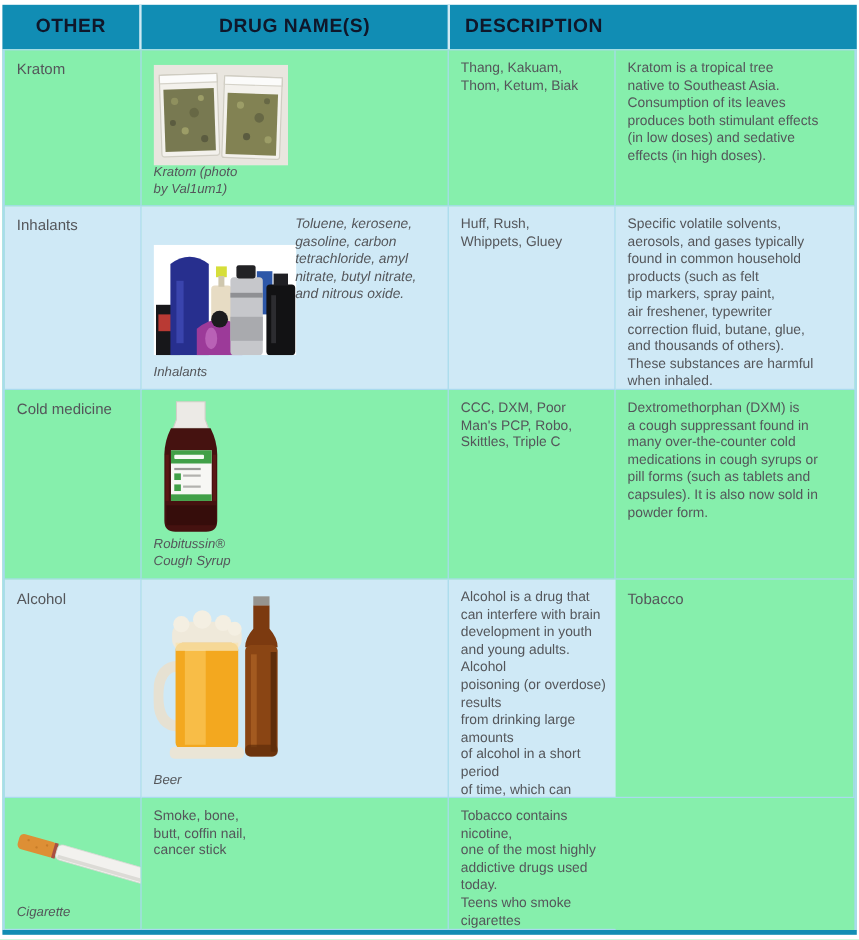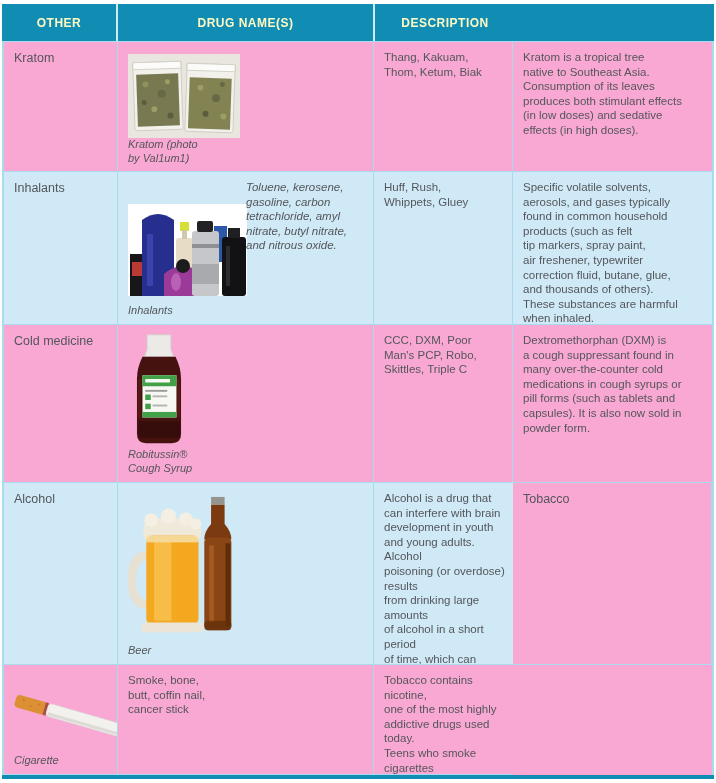--- a/index.html
+++ b/index.html
@@ -15,35 +15,35 @@
   
   .header-row {
     display: grid;
     grid-template-columns: 116px 257px 140px 199px;
     height: 37px;
     margin: 0 2px;
     background: #118db4;
   }
   .header-cell {
     display: flex; align-items: center; justify-content: center;
-    color: #fef9c3; font-weight: bold; font-size: 12px; letter-spacing: 0.5px;
+    color: #0f172a; font-weight: bold; font-size: 16px; letter-spacing: 0.5px;
     border-right: 2px solid #cfe9f3;
   }
   .header-cell:last-child { border-right: none; }
 
   
   .tbody {
     display: grid;
     grid-template-columns: 114px 256px 139px 199px;
     grid-template-rows: 130px 153px 158px 182px 110px;
     margin: 0 2px;
     border-left: 2px solid #a9daee;
     border-right: 2px solid #a9daee;
     border-top: 1px solid #a9daee;
-    background: #f9a8d4;
+    background: #86efac;
   }
   .cell {
     border-right: 1px solid #a9daee;
     border-bottom: 1px solid #a9daee;
     overflow: hidden;
     font-size: 11.5px; line-height: 1.27;
   }
   .cell.col4 { border-right: none; }
   .row-alt { background: #cfe9f6; }
 

